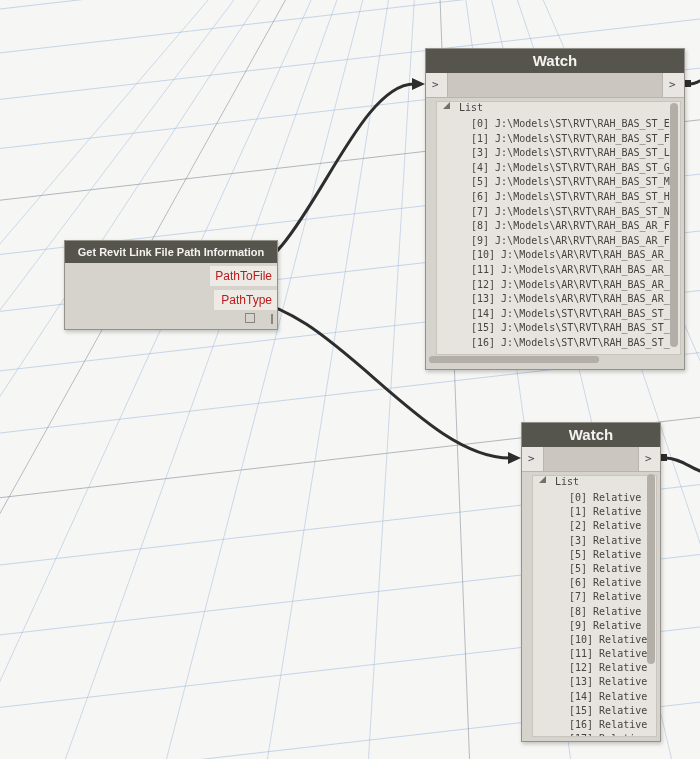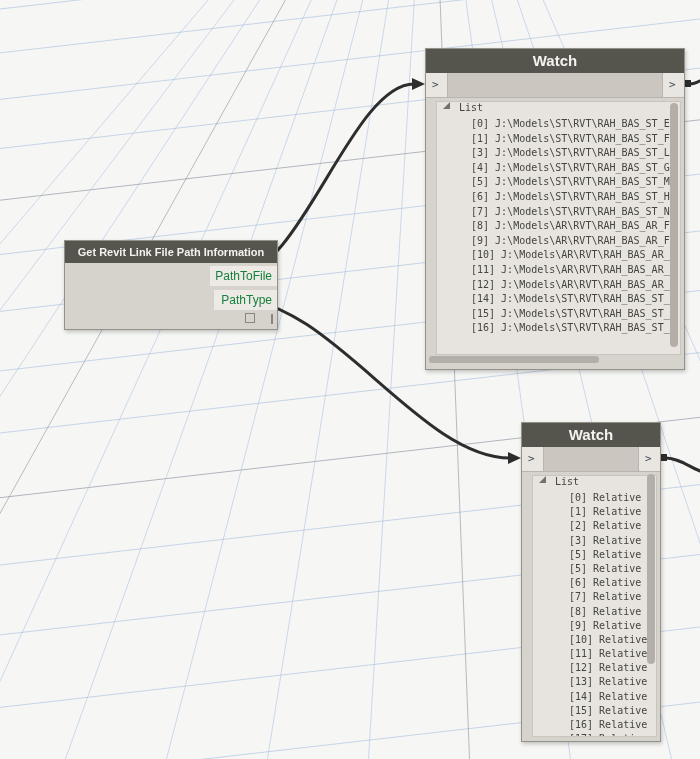--- a/index.html
+++ b/index.html
@@ -10,21 +10,21 @@
   
   .node{position:absolute;border:1px solid #94908a;background:#d6d3cc;
         box-shadow:1px 2px 4px rgba(0,0,0,.22);box-sizing:border-box;}
   .hdr{background:#55544d;color:#f4f3ef;font-weight:bold;text-align:center;
        white-space:nowrap;overflow:hidden;}
 
   
   #node-func{left:22px;top:240px;width:214px;height:90px;margin-left:42px;}
   #node-func .hdr{height:22px;line-height:22px;font-size:11px;}
   .orow{position:absolute;right:0;height:20px;line-height:20px;background:#edeae5;
-        color:#15803d;font-size:12px;text-align:right;padding-right:5px;}
+        color:#b91c1c;font-size:12px;text-align:right;padding-right:5px;}
   #orow-1{top:25px;width:62px;}
   #orow-2{top:49px;width:58px;}
   .lace-sq{position:absolute;width:8px;height:8px;border:1px solid #8a867f;right:22px;bottom:6px;}
   .lace-bar{position:absolute;right:4px;bottom:5px;width:2px;height:10px;background:#8a867f;}
 
   
   .watch .hdr{height:24px;line-height:24px;font-size:15px;}
   .portrow{position:absolute;top:24px;left:0;right:0;height:24px;background:#cbc7c0;
            border-bottom:1px solid #b9b5ae;}
   .port{position:absolute;top:0;width:22px;height:24px;background:#e9e6e1;box-sizing:border-box;
@@ -140,20 +140,21 @@
           <div>[3] J:\Models\ST\RVT\RAH_BAS_ST_L</div>
           <div>[4] J:\Models\ST\RVT\RAH_BAS_ST_G</div>
           <div>[5] J:\Models\ST\RVT\RAH_BAS_ST_M</div>
           <div>[6] J:\Models\ST\RVT\RAH_BAS_ST_H</div>
           <div>[7] J:\Models\ST\RVT\RAH_BAS_ST_N</div>
           <div>[8] J:\Models\AR\RVT\RAH_BAS_AR_F</div>
           <div>[9] J:\Models\AR\RVT\RAH_BAS_AR_F</div>
           <div>[10] J:\Models\AR\RVT\RAH_BAS_AR_</div>
           <div>[11] J:\Models\AR\RVT\RAH_BAS_AR_</div>
           <div>[12] J:\Models\AR\RVT\RAH_BAS_AR_</div>
+          <div>[13] J:\Models\AR\RVT\RAH_BAS_AR_</div>
           <div>[14] J:\Models\ST\RVT\RAH_BAS_ST_</div>
           <div>[15] J:\Models\ST\RVT\RAH_BAS_ST_(</div>
           <div>[16] J:\Models\ST\RVT\RAH_BAS_ST_</div>
         </div>
     </div>
     <div class="vscroll"></div>
     <div class="hscroll"></div>
   </div>
 
   <div class="node watch" id="watch-b">

